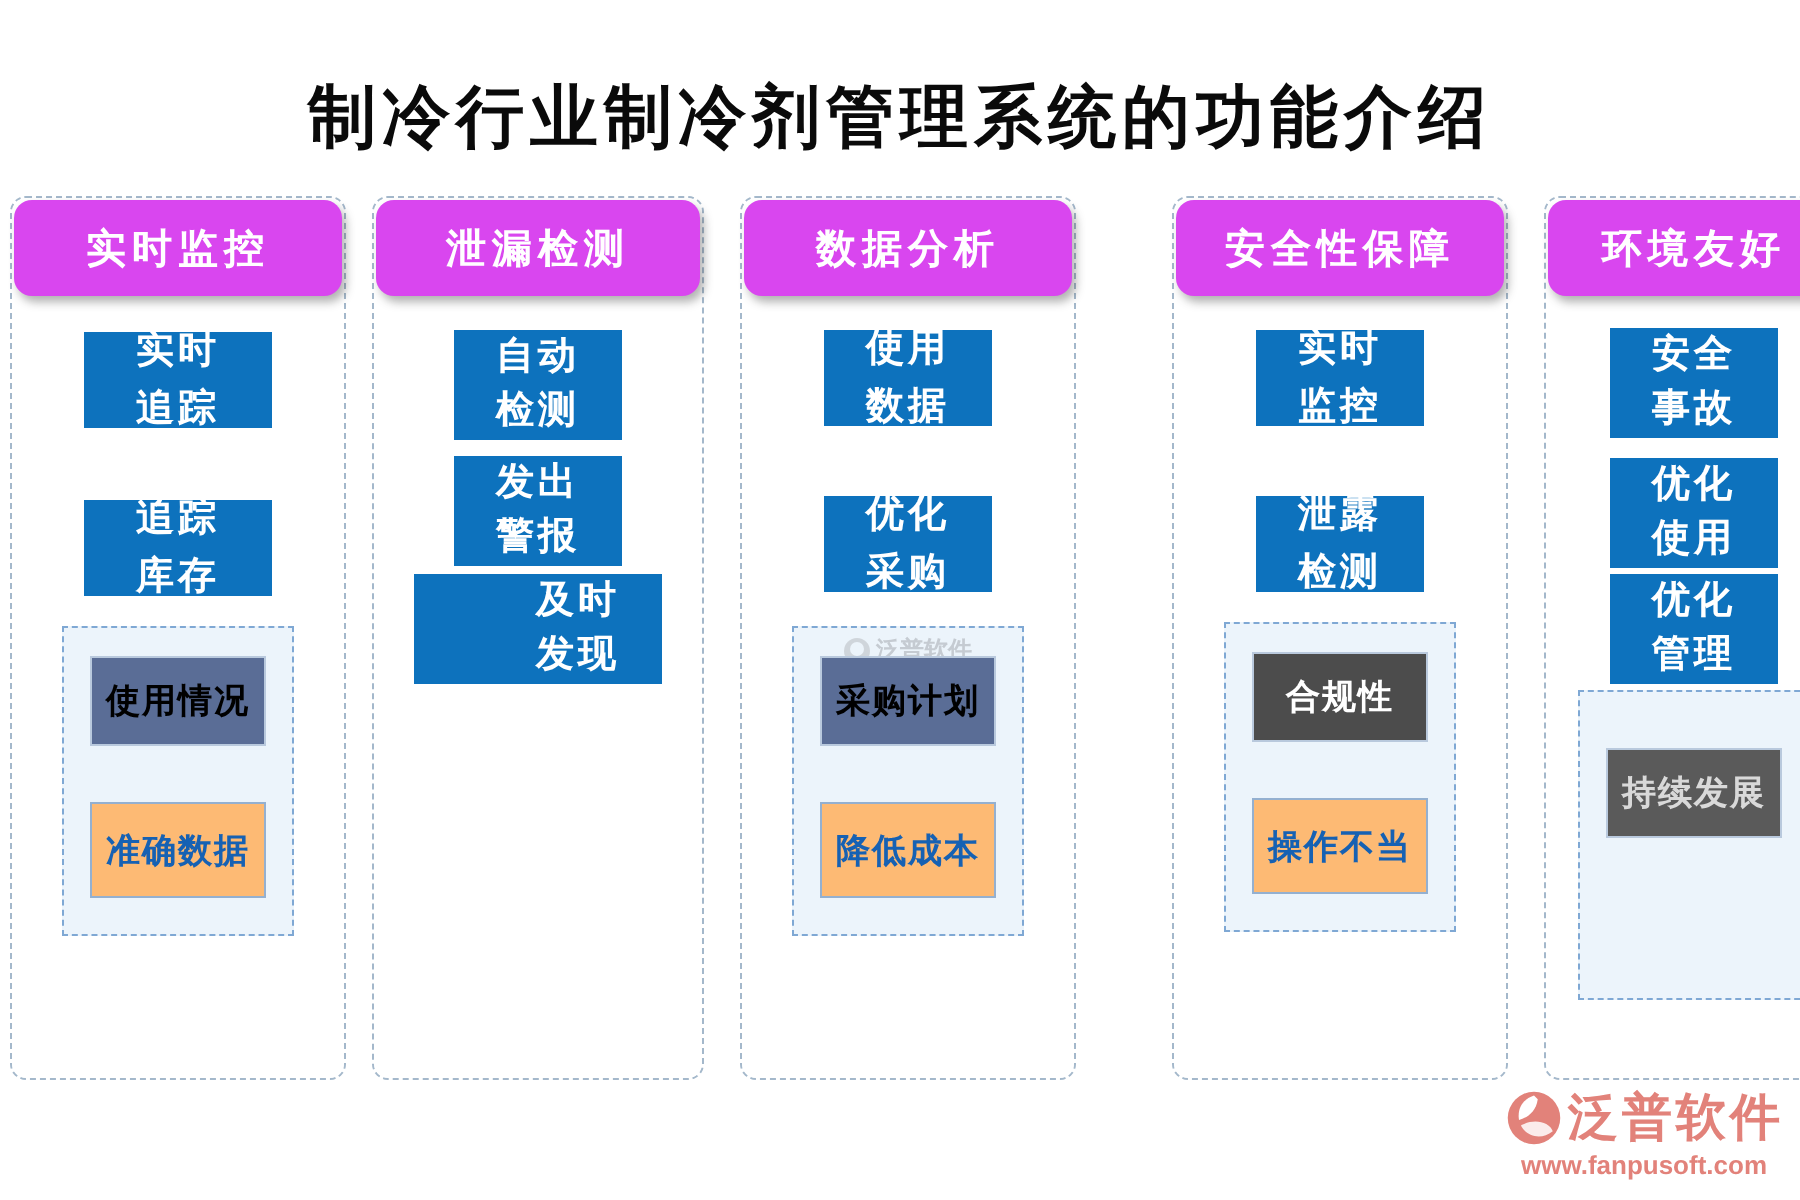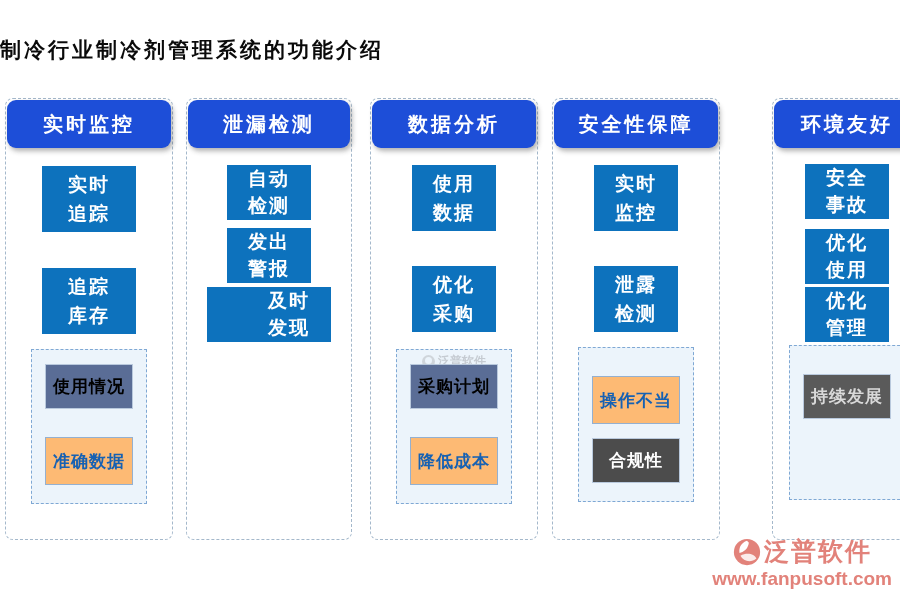--- a/index.html
+++ b/index.html
@@ -1,37 +1,37 @@
 <!DOCTYPE html>
 <html><head>
 <meta charset="utf-8">
 <style>
   html,body{margin:0;padding:0;background:#fff;}
   .page{position:relative;width:900px;height:600px;background:#ffffff;overflow:hidden;
         font-family:"Liberation Serif","DejaVu Serif",serif;}
-  .title{position:absolute;top:36px;left:0;right:0;text-align:left;
-         font-size:21px;font-weight:bold;color:#0a0a0a;letter-spacing:3px;}
+  .title{position:absolute;top:36px;left:0;right:0;text-align:center;
+         font-size:34px;font-weight:bold;color:#0a0a0a;letter-spacing:3px;}
   
   .col{position:absolute;top:98px;height:442px;border:1px dashed #a4b8cb;
        border-radius:8px;background:#fff;box-sizing:border-box;}
   .col-1{left:5px;width:168px;}
   .col-2{left:186px;width:166px;}
   .col-3{left:370px;width:168px;}
-  .col-4{left:552px;width:168px;}
+  .col-4{left:586px;width:168px;}
   .col-5{left:772px;width:150px;}
-  .col-header{margin:1px 1px 0 1px;height:48px;background:#1d4ed8;border-radius:9px;
+  .col-header{margin:1px 1px 0 1px;height:48px;background:#d946ef;border-radius:9px;
       color:#fff;display:flex;align-items:center;justify-content:center;
       font-weight:bold;font-size:20px;letter-spacing:3px;
       box-shadow:2px 3px 5px rgba(60,60,60,.4);}
   .item{margin-left:auto;margin-right:auto;background:#0d72bd;color:#fff;
       display:flex;align-items:center;justify-content:center;text-align:center;
       white-space:pre-line;font-weight:bold;font-size:19px;line-height:1.55;
       letter-spacing:2px;}
   .w94{width:94px;} .w84{width:84px;}
-  .i2{height:66px;} .i3{height:55px;line-height:1.4;}
+  .i2{height:48px;} .i3{height:55px;line-height:1.4;}
   .mt18{margin-top:18px;} .mt17{margin-top:17px;} .mt16{margin-top:16px;}
   .mt36{margin-top:36px;} .mt35{margin-top:35px;}
   .mt10{margin-top:10px;} .mt8{margin-top:8px;} .mt4{margin-top:4px;padding-left:40px;} .mt3{margin-top:3px;}
   .subpanel{position:relative;margin:15px auto 0 auto;width:116px;height:155px;
       background:#ecf4fb;border:1px dashed #7fa8d4;box-sizing:border-box;
       display:flex;flex-direction:column;align-items:center;}
   .sp5{margin-top:5px;} .sp17{margin-top:17px;} .sp3{margin-top:3px;}
   .sub-box{width:88px;height:45px;display:flex;align-items:center;justify-content:center;
       font-weight:bold;font-size:17px;letter-spacing:1px;box-sizing:border-box;
       border:1px solid #b9c9dd;margin-top:28px;position:relative;z-index:2;}
@@ -46,21 +46,21 @@
       display:flex;align-items:center;gap:3px;z-index:1;opacity:.55;}
   .watermark .wm-dot{width:13px;height:13px;border-radius:50%;
       background:#b9bdc2;position:relative;}
   .watermark .wm-dot::after{content:"";position:absolute;left:3px;top:2px;width:7px;height:7px;
       border-radius:50%;background:#ecf4fb;}
   .watermark .wm-text{font-size:12px;color:#a7abb1;font-weight:bold;white-space:nowrap;}
   
   .footer{position:absolute;right:8px;bottom:10px;text-align:center;}
   .footer-row{display:flex;align-items:center;justify-content:center;gap:2px;}
   .footer-brand{font-size:25px;font-weight:bold;color:#e2827a;letter-spacing:2px;}
-  .footer-url{font-size:19px;color:#e2827a;font-weight:bold;margin-top:0px;
+  .footer-url{font-size:13px;color:#e2827a;font-weight:bold;margin-top:0px;
       font-family:"Liberation Sans","DejaVu Sans",sans-serif;}
 </style>
 </head>
 <body>
 
 <div class="page">
 
   <div class="title">制冷行业制冷剂管理系统的功能介绍</div>
 
   <div class="col col-1">
@@ -101,22 +101,22 @@
     </div>
   </div>
 
   <div class="col col-4">
     <div class="col-header">安全性保障</div>
     <div class="item w84 i2 mt17">实时
 监控</div>
     <div class="item w84 i2 mt35">泄露
 检测</div>
     <div class="subpanel">
+      <div class="sub-box dark first">合规性</div>
       <div class="sub-box light">操作不当</div>
-      <div class="sub-box dark first">合规性</div>
     </div>
   </div>
 
   <div class="col col-5">
     <div class="col-header">环境友好</div>
     <div class="item w84 i3 mt16">安全
 事故</div>
     <div class="item w84 i3 mt10">优化
 使用</div>
     <div class="item w84 i3 mt3">优化

